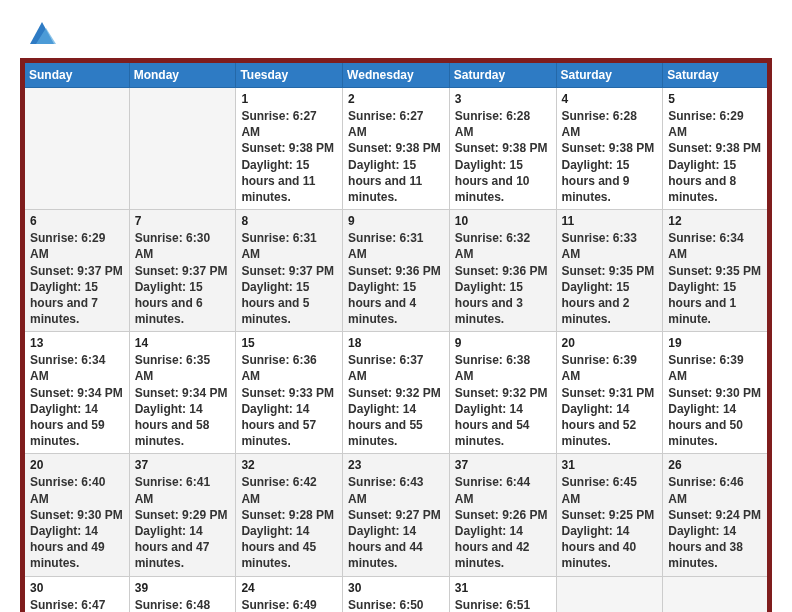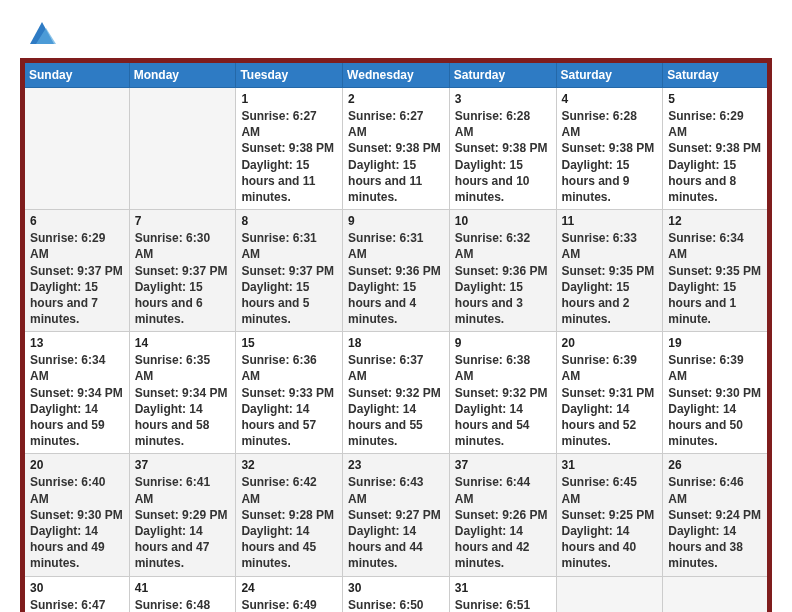--- a/index.html
+++ b/index.html
@@ -260,21 +260,21 @@
             <span class="day-num">26</span>
             <div class="day-info">Sunrise: 6:46 AM<br>Sunset: 9:24 PM<br>Daylight: 14 hours and 38 minutes.</div>
           </td>
         </tr>
         <tr class="row-odd">
           <td>
             <span class="day-num">30</span>
             <div class="day-info">Sunrise: 6:47 AM<br>Sunset: 9:23 PM<br>Daylight: 14 hours and 36 minutes.</div>
           </td>
           <td>
-            <span class="day-num">41</span>
+            <span class="day-num">39</span>
             <div class="day-info">Sunrise: 6:48 AM<br>Sunset: 9:22 PM<br>Daylight: 14 hours and 34 minutes.</div>
           </td>
           <td>
             <span class="day-num">24</span>
             <div class="day-info">Sunrise: 6:49 AM<br>Sunset: 9:21 PM<br>Daylight: 14 hours and 32 minutes.</div>
           </td>
           <td>
             <span class="day-num">30</span>
             <div class="day-info">Sunrise: 6:50 AM<br>Sunset: 9:20 PM<br>Daylight: 14 hours and 30 minutes.</div>
           </td>

